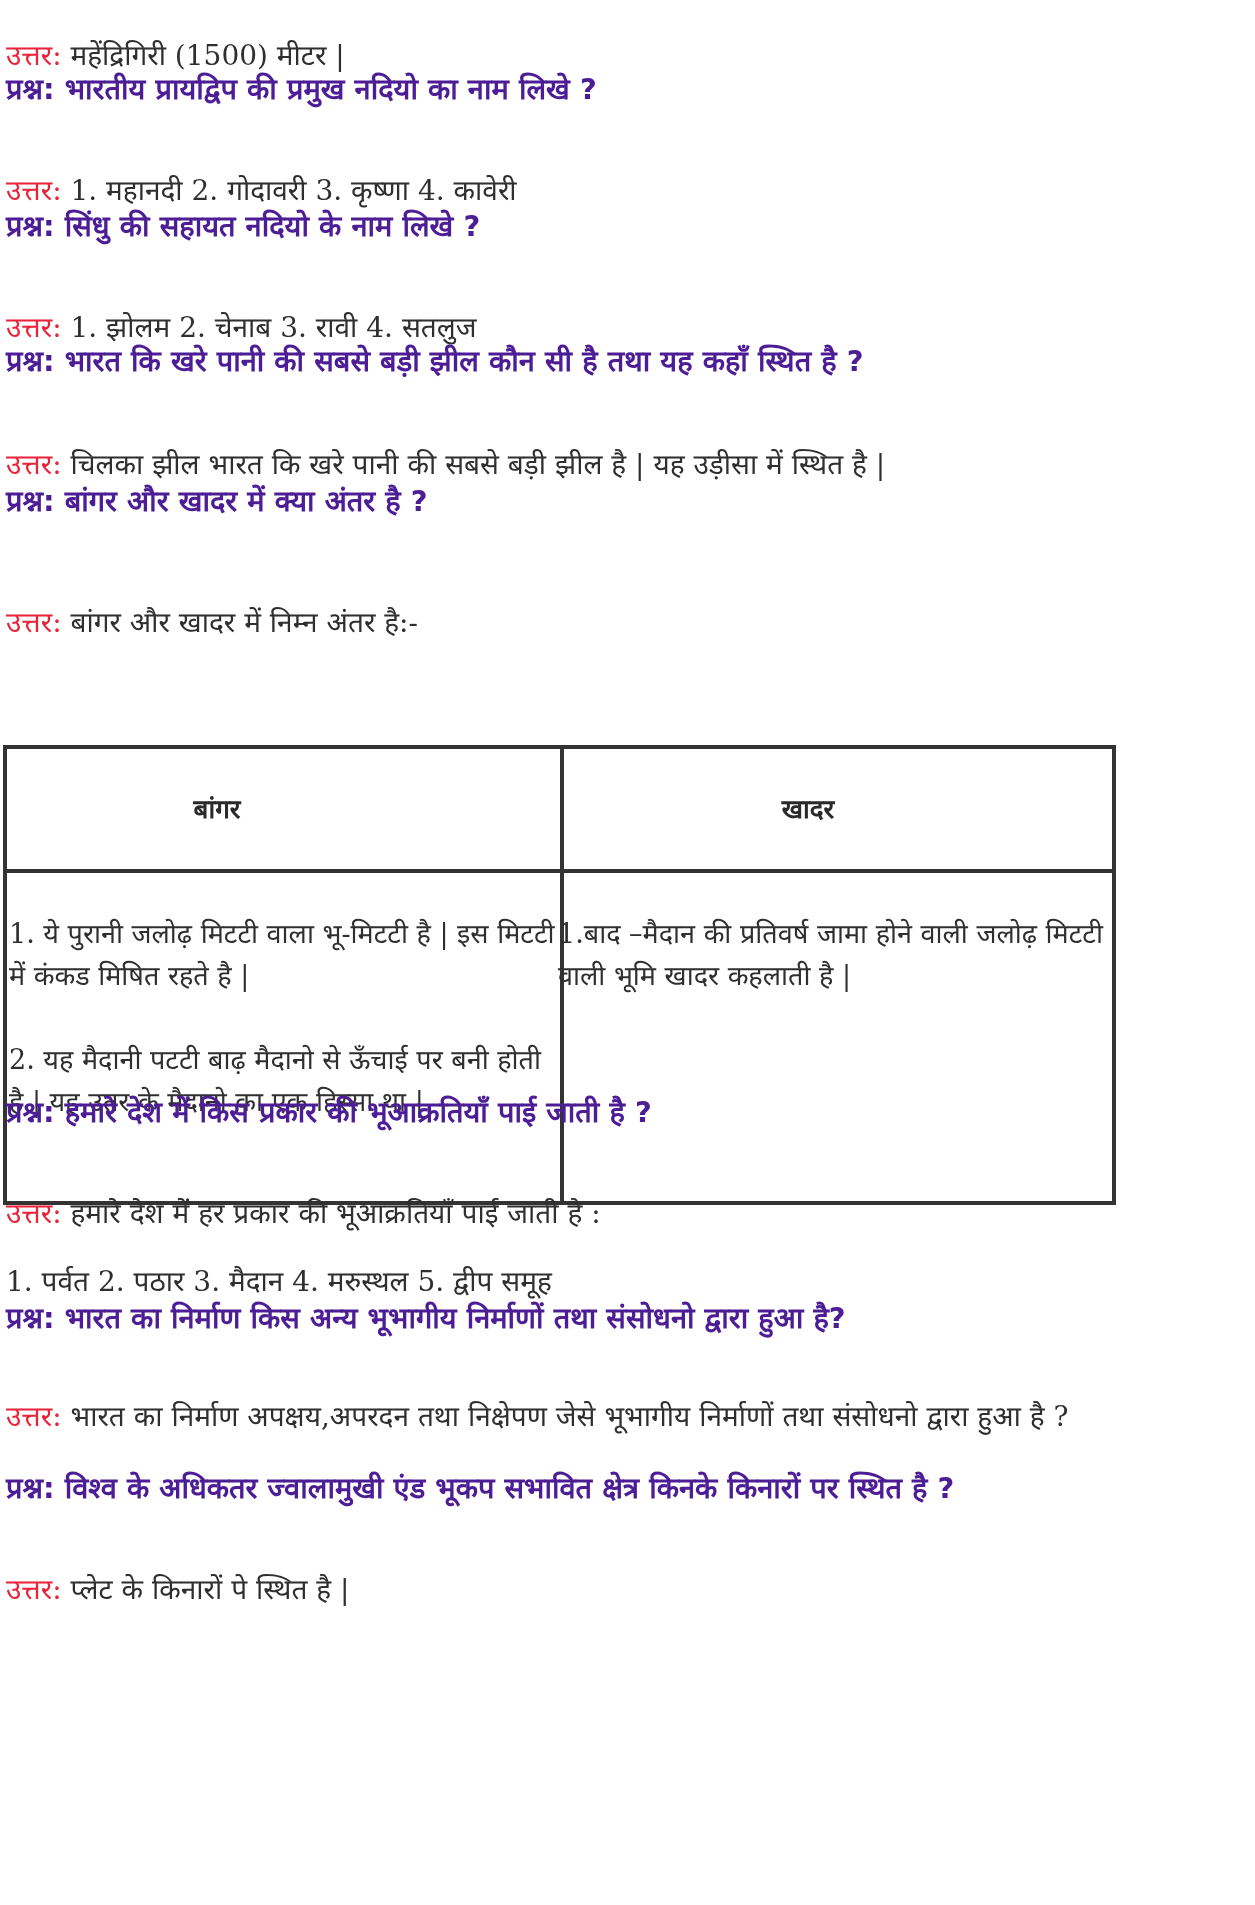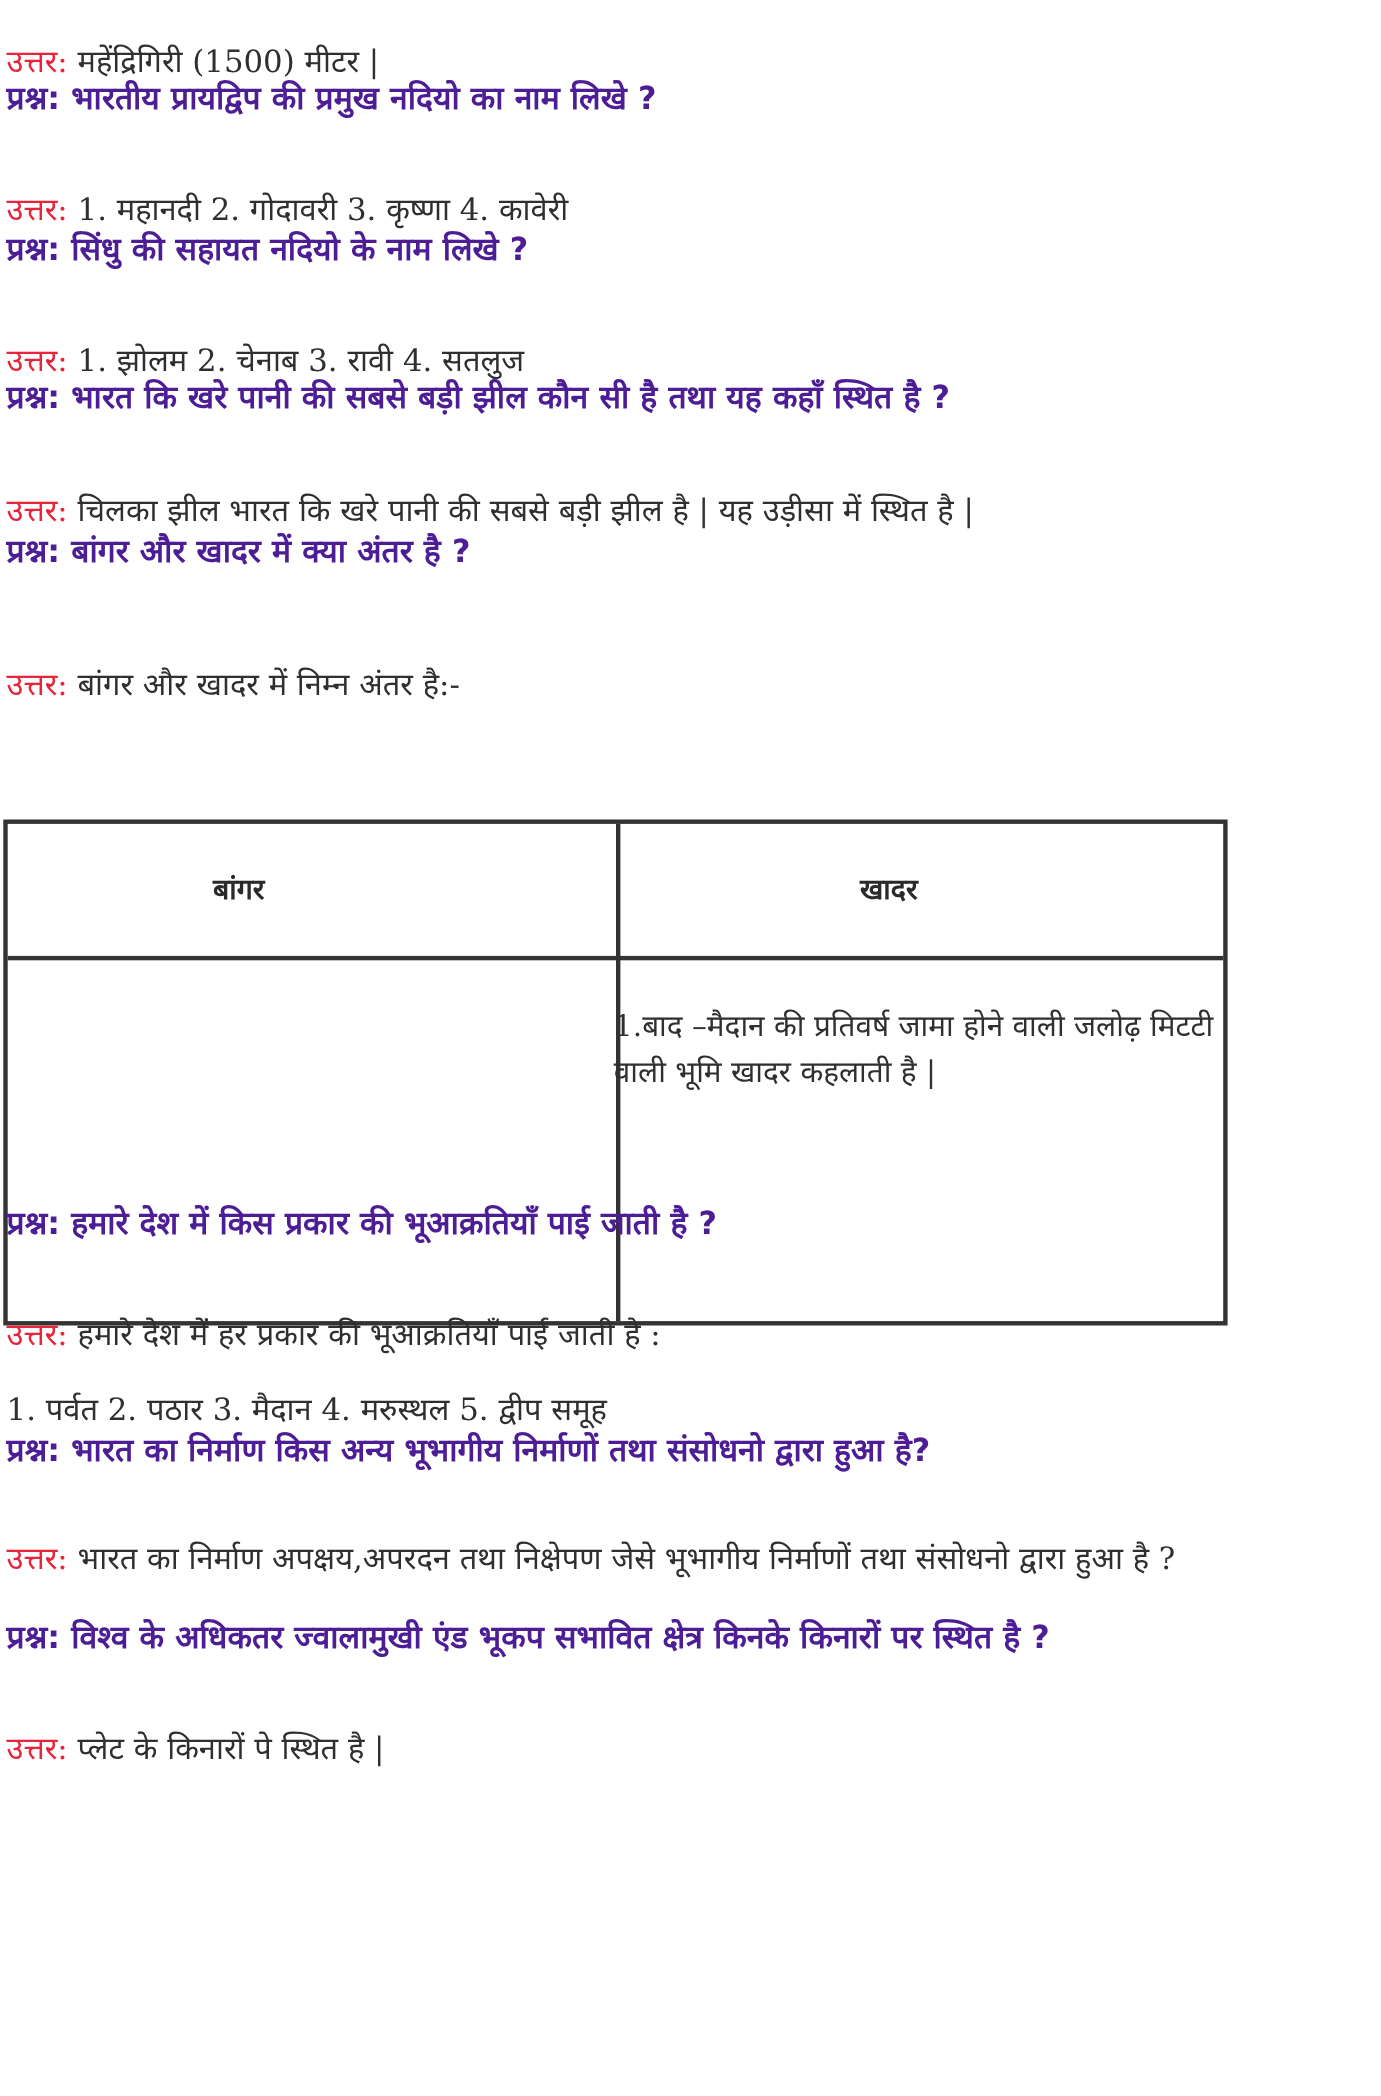--- a/index.html
+++ b/index.html
@@ -78,20 +78,25 @@
   <div class="line answer" style="top:569px;text-align:center;">
     <span class="label-ans">उत्तर:</span>
     <span>बांगर और खादर में निम्न अंतर है:-</span>
   </div>
 
   <div class="table">
     <div class="thead"></div>
     <div class="col-div"></div>
     <div class="th left">बांगर</div>
     <div class="th right">खादर</div>
+    <div class="tcell left">
+      <div class="pad"></div>
+      <p>1. ये पुरानी जलोढ़ मिटटी वाला भू-मिटटी है | इस मिटटी में कंकड मिषित रहते है |</p>
+      <p>2. यह मैदानी पटटी बाढ़ मैदानो से ऊँचाई पर बनी होती है | यह उतर के मैदानो का एक हिस्सा था |</p>
+    </div>
     <div class="tcell right">
       <div class="pad"></div>
       <p>1.बाद –मैदान की प्रतिवर्ष जामा होने वाली जलोढ़ मिटटी वाली भूमि खादर कहलाती है |</p>
     </div>
   </div>
 
   <div class="line question" style="top:1091px;">
     <span>प्रश्न:</span>
     <span>हमारे देश में किस प्रकार की भूआक्रतियाँ पाई जाती है ?</span>
   </div>

